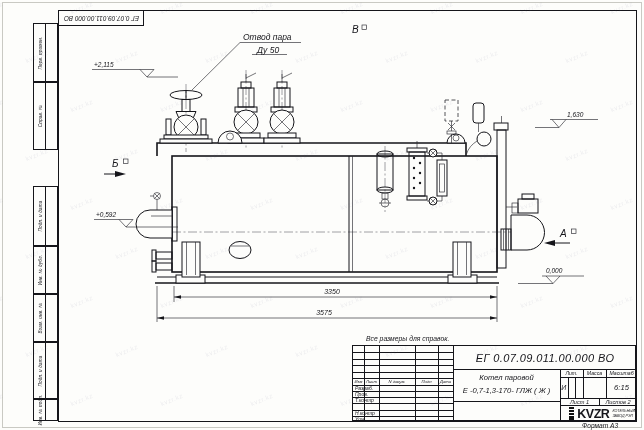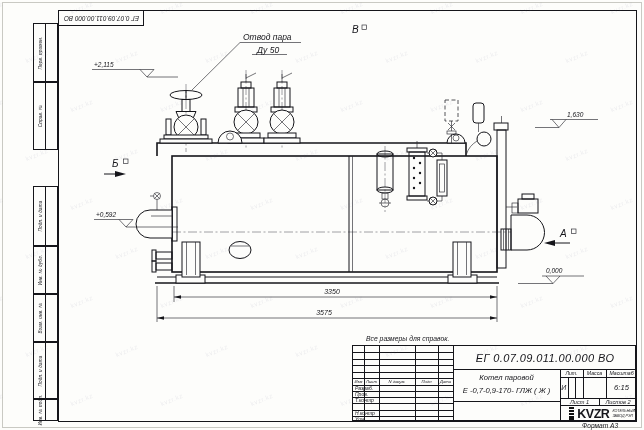--- a/index.html
+++ b/index.html
@@ -374,21 +374,21 @@
     <div class="vl" style="left:230px;top:23px;height:29px;"></div>
     <div class="vl" style="left:253px;top:23px;height:29px;"></div>
     <div class="hl" style="left:207px;top:52px;width:77px;"></div>
     <div class="vl" style="left:246px;top:52px;height:7px;"></div>
     <div class="hl" style="left:207px;top:59px;width:77px;"></div>
     <div class="hl" style="left:100px;top:55px;width:107px;"></div>
 
     <div class="tcell" style="left:100px;top:0;width:184px;height:23px;font-size:11px;letter-spacing:.4px;">ЕГ 0.07.09.011.00.000  ВО</div>
 
     <div class="tcell" style="left:100px;top:23px;width:107px;height:16px;font-size:7.6px;text-align:center;">Котел паровой</div>
-    <div class="tcell" style="left:100px;top:37px;width:107px;height:14px;font-size:7.6px;">Е -0,7-0,9-170- ГЛЖ ( Ж )</div>
+    <div class="tcell" style="left:100px;top:37px;width:107px;height:14px;font-size:7.6px;">Е -0,7-1,3-170- ГЛЖ ( Ж )</div>
 
     <div class="tcell" style="left:207px;top:23px;width:23px;height:8px;font-size:5.2px;">Лит.</div>
     <div class="tcell" style="left:230px;top:23px;width:23px;height:8px;font-size:5.2px;">Масса</div>
     <div class="tcell" style="left:253px;top:23px;width:31px;height:8px;font-size:5.2px;">Масштаб</div>
     <div class="tcell" style="left:207px;top:31px;width:7.7px;height:21px;font-size:7px;">И</div>
     <div class="tcell" style="left:253px;top:31px;width:31px;height:21px;font-size:7.6px;">6:15</div>
 
     <div class="tcell" style="left:207px;top:52px;width:39px;height:7px;font-size:5.6px;">Лист 1</div>
     <div class="tcell" style="left:246px;top:52px;width:38px;height:7px;font-size:5.6px;">Листов  2</div>
 

